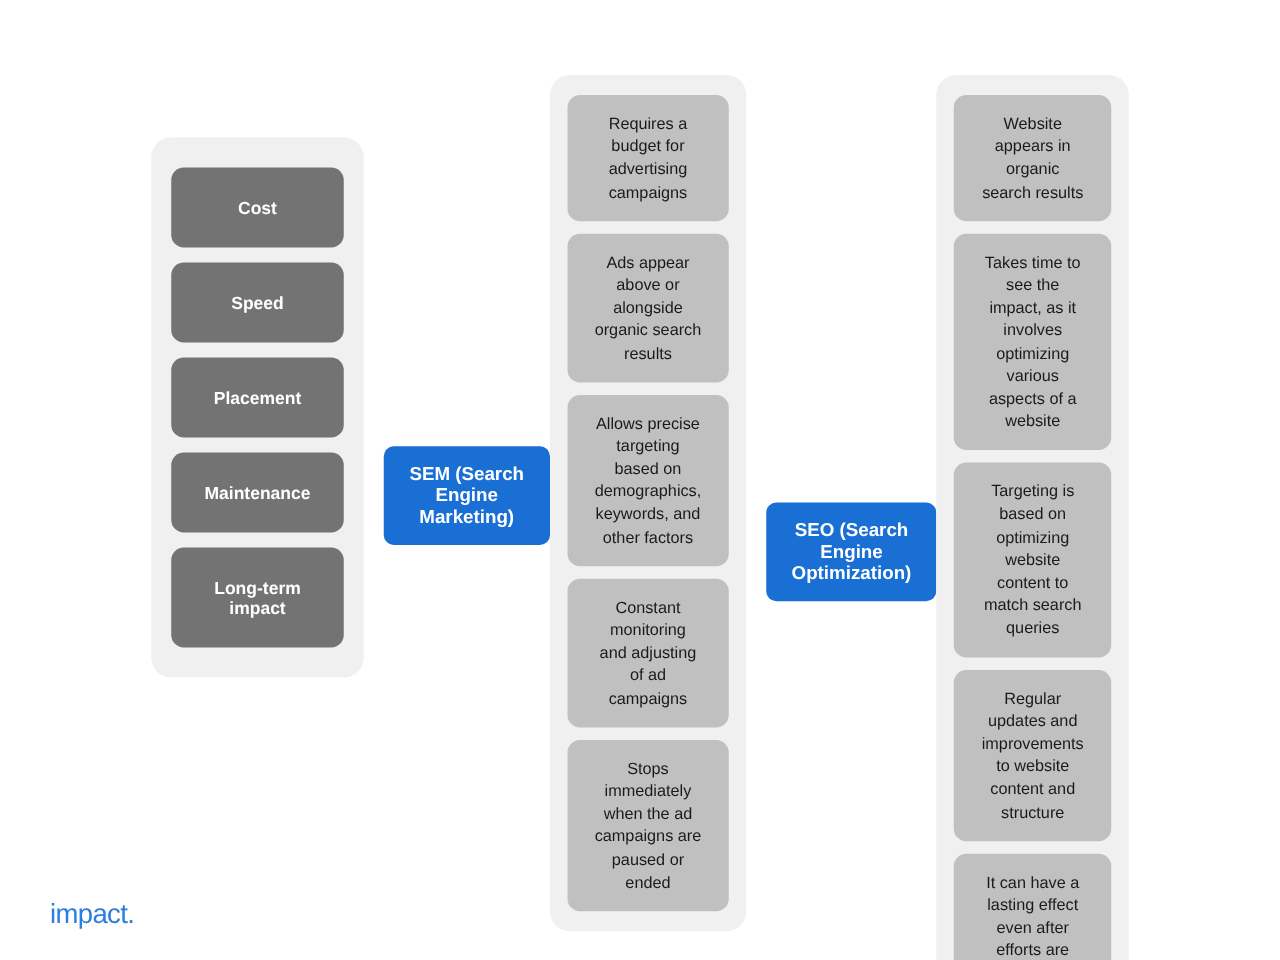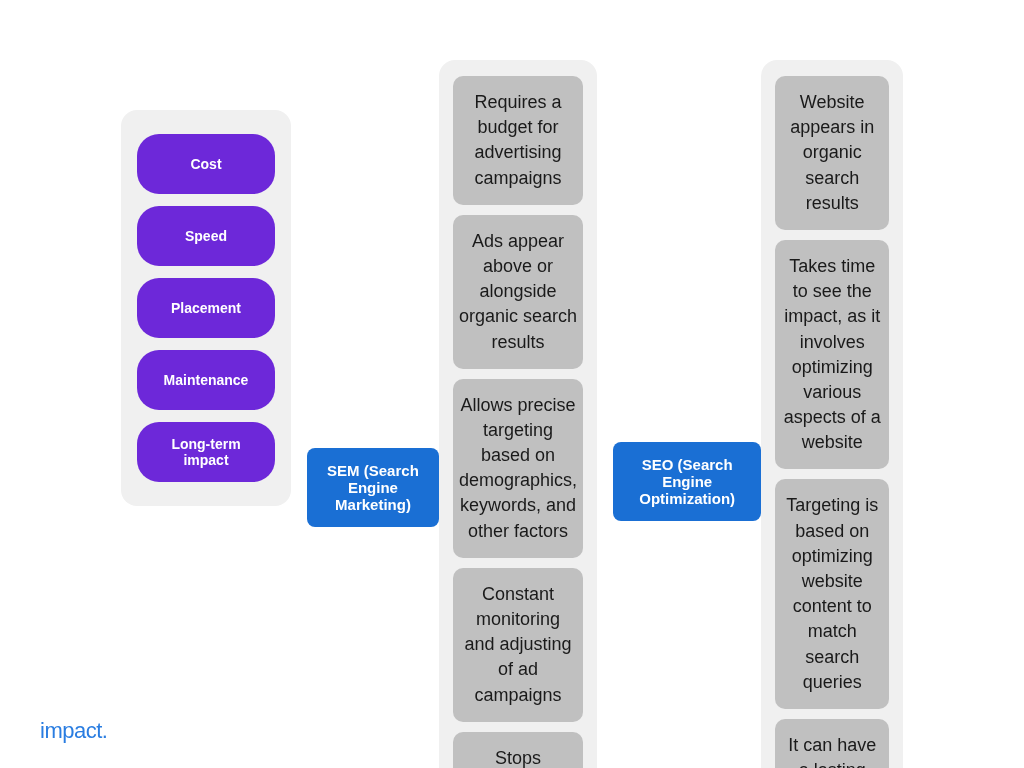--- a/index.html
+++ b/index.html
@@ -28,23 +28,23 @@
       padding: 24px 16px;
       display: flex;
       flex-direction: column;
       gap: 12px;
       width: 170px;
       flex-shrink: 0;
       margin-top: 50px;
     }
 
     .label-item {
-      background: #6d28d9;
-      border-radius: 22px;
-      padding: 14px 10px;
+      background: #737373;
+      border-radius: 10px;
+      padding: 24px 10px;
       text-align: center;
       color: #ffffff;
       font-weight: bold;
       font-size: 14px;
       min-height: 60px;
       display: flex;
       align-items: center;
       justify-content: center;
     }
 
@@ -82,23 +82,23 @@
       padding: 16px 14px;
       display: flex;
       flex-direction: column;
       gap: 10px;
       width: 100%;
     }
 
     .cell-item {
       background: #c0c0c0;
       border-radius: 10px;
-      padding: 14px 6px;
+      padding: 14px 22px;
       text-align: center;
-      font-size: 18px;
+      font-size: 13px;
       color: #1a1a1a;
       min-height: 72px;
       display: flex;
       align-items: center;
       justify-content: center;
       line-height: 1.4;
     }
 
     
     .watermark {
@@ -141,20 +141,21 @@
       </div>
   </div>
 
   <div class="data-column">
     <div class="column-header seo-header">SEO (Search Engine Optimization)</div>
     <div class="column-body">
 
         <div class="cell-item">Website appears in organic search results</div>
         <div class="cell-item">Takes time to see the impact, as it involves optimizing various aspects of a website</div>
         <div class="cell-item">Targeting is based on optimizing website content to match search queries</div>
+        <div class="cell-item">Regular updates and improvements to website content and structure</div>
         <div class="cell-item">It can have a lasting effect even after efforts are reduced or stopped</div>
       </div>
   </div>
 
 </div>
 
 <div class="watermark">
   <span>impact.</span>
 </div>
 

